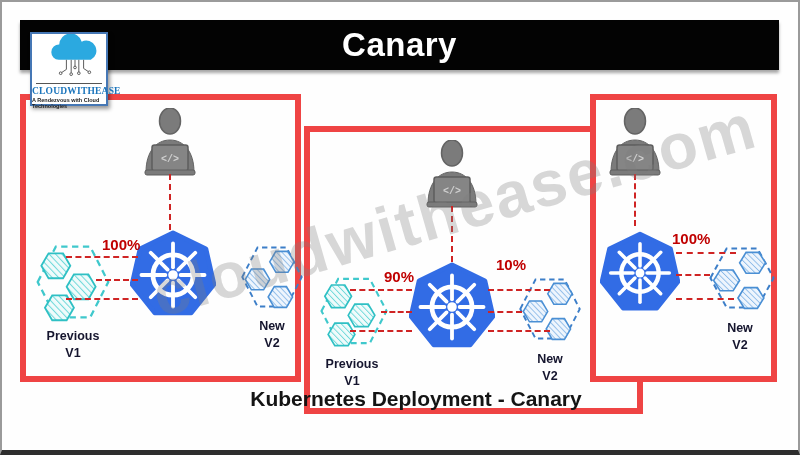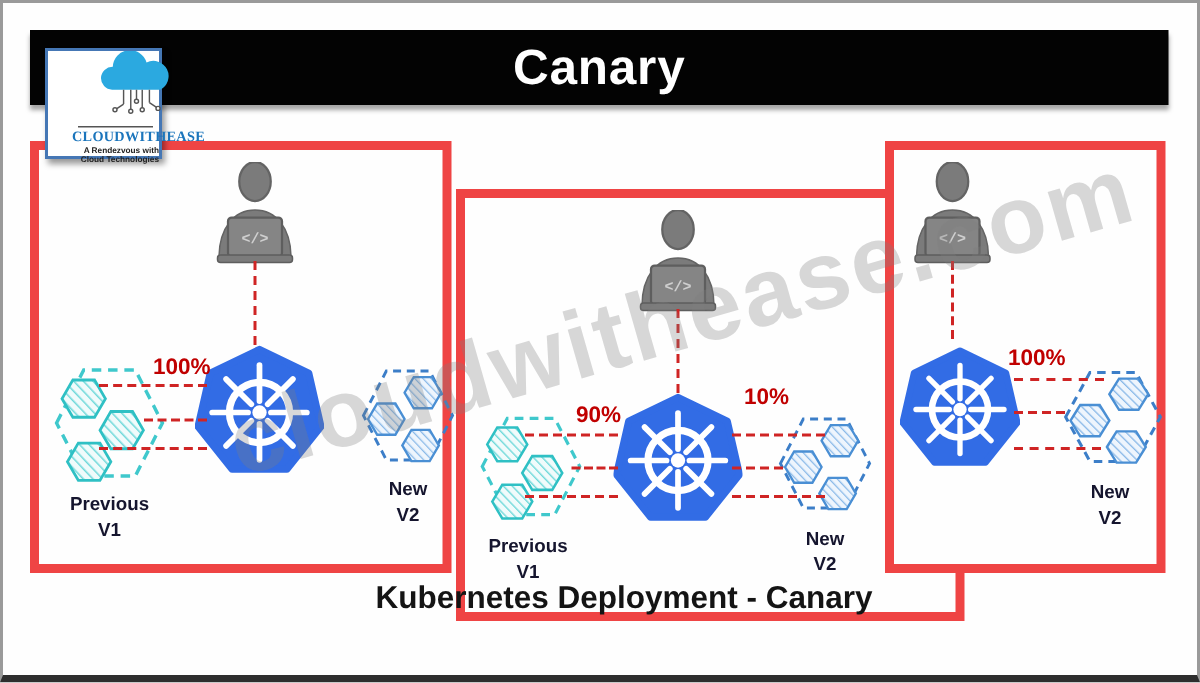--- a/index.html
+++ b/index.html
@@ -10,21 +10,21 @@
   }
   .abs{position:absolute;}
   .titlebar{
     position:absolute;left:18px;top:18px;width:759px;height:50px;background:#030303;
     color:#ffffff;text-align:center;line-height:50px;font-size:33px;font-weight:800;
     letter-spacing:0.5px;box-shadow:0 3px 3px rgba(0,0,0,0.35);z-index:5;
   }
   .logo-box{
     position:absolute;left:28px;top:30px;width:78px;height:74px;background:#ffffff;
     border:2px solid #4577b5;box-shadow:2px 3px 4px rgba(0,0,0,0.4);z-index:10;
-    text-align:right;box-sizing:border-box;padding-left:16px;
+    text-align:left;box-sizing:border-box;
   }
   .logo-divider{height:1px;background:#555;margin:1px 4px 2px 4px;}
   .logo-name{font-family:"Liberation Serif", serif;font-weight:bold;font-size:9.5px;color:#1B75BC;letter-spacing:0.2px;}
   .logo-tagline{font-weight:bold;font-size:5.5px;color:#222;margin-top:1px;}
   .panel{
     position:absolute;top:92px;height:288px;border:6px solid #ef4444;background:#fefefe;
     box-sizing:border-box;
   }
   .p1{left:18px;width:281px;}
   .p2{left:302px;width:339px;margin-top:32px;}

